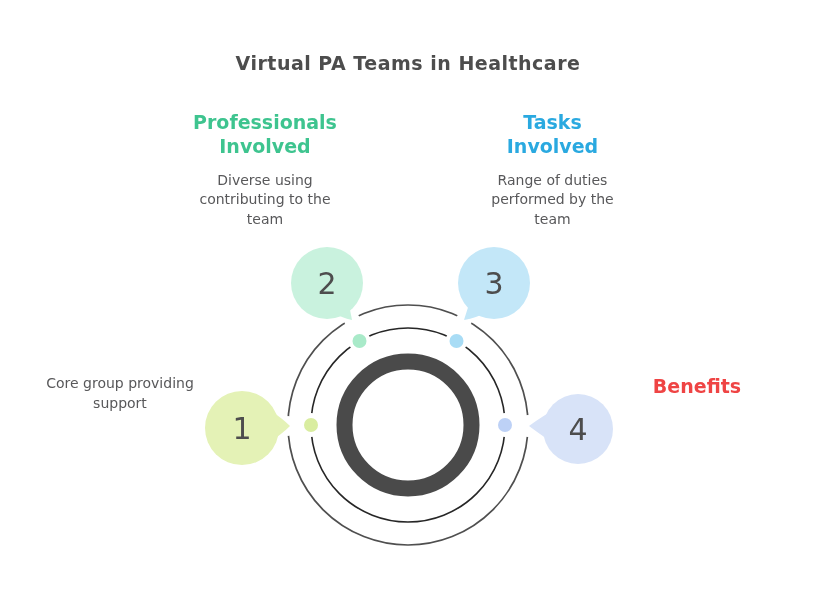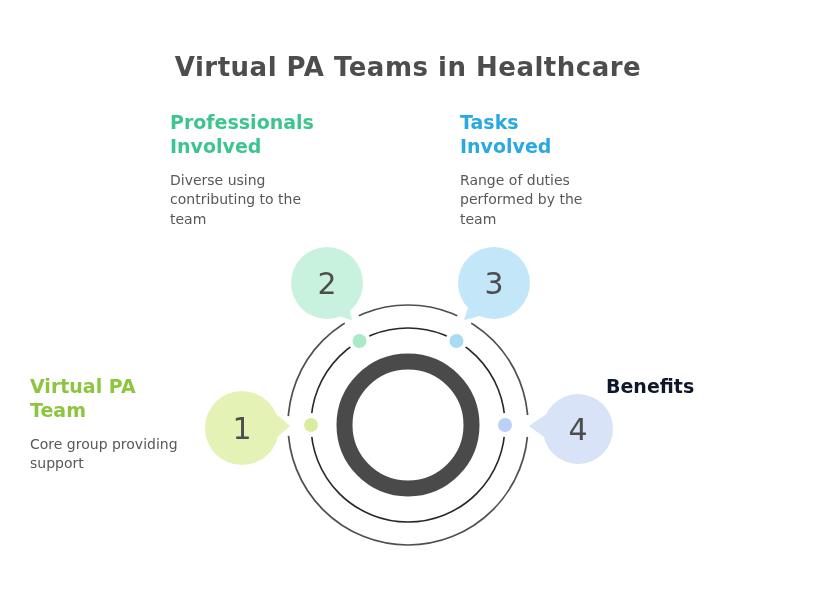--- a/index.html
+++ b/index.html
@@ -8,31 +8,32 @@
     position: relative;
     width: 816px;
     height: 606px;
     background: #ffffff;
     overflow: hidden;
   }
   .page-title {
     position: absolute;
     left: 0; right: 0; top: 52px;
     text-align: center;
-    font-size: 26px;
+    font-size: 19px;
     font-weight: bold;
     letter-spacing: 0.5px;
   }
   .diagram-svg {
     position: absolute;
     left: 0; top: 0;
     width: 816px; height: 606px;
   }
   .node-text {
     position: absolute;
+    text-align: center;
   }
   .node-heading {
     font-size: 19px;
     font-weight: bold;
     line-height: 1.28;
     white-space: pre-line;
     margin-bottom: 12px;
   }
   .node-desc {
     font-size: 14px;
@@ -100,22 +101,20 @@
     <path d="M 550 412 Q 537 420 529 426 Q 537 432 550 441 Z" fill="#d8e3f8"></path>
     <circle cx="578" cy="429" r="35" fill="#d8e3f8"></circle>
   </svg>
 
   <div class="bubble-number" id="node1-number">1</div>
   <div class="bubble-number" id="node2-number">2</div>
   <div class="bubble-number" id="node3-number">3</div>
   <div class="bubble-number" id="node4-number">4</div>
 
   <div class="node-text" id="node1-text">
-    <div class="node-heading" style="color: rgb(140, 198, 63);">Virtual PA
-Team</div>
     <div class="node-desc">Core group providing
 support</div>
   </div>
 
   <div class="node-text" id="node2-text">
     <div class="node-heading" style="color: rgb(62, 196, 143);">Professionals
 Involved</div>
     <div class="node-desc">Diverse using
 contributing to the
 team</div>
@@ -123,16 +122,16 @@
 
   <div class="node-text" id="node3-text">
     <div class="node-heading" style="color: rgb(42, 169, 224);">Tasks
 Involved</div>
     <div class="node-desc">Range of duties
 performed by the
 team</div>
   </div>
 
   <div class="node-text" id="node4-text">
-    <div class="node-heading" style="color: #0f172a;">Benefits</div>
+    <div class="node-heading" style="color: #ef4444;">Benefits</div>
   </div>
 
 </div>
 
 </body></html>

